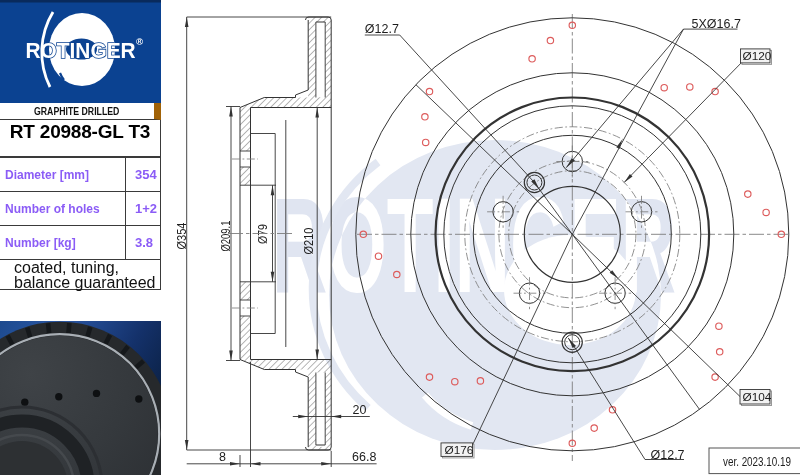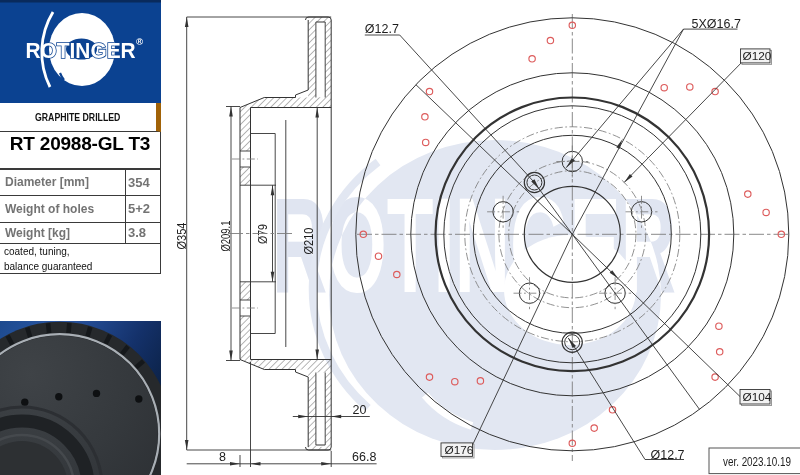--- a/index.html
+++ b/index.html
@@ -1,23 +1,23 @@
 <!DOCTYPE html>
 <html><head><meta charset="utf-8"><style>
 html,body{margin:0;padding:0}
 body{width:800px;height:475px;position:relative;background:#fff;overflow:hidden;font-family:"Liberation Sans",sans-serif}
 .pnl{position:absolute;left:0;top:0;width:161px}
-.gr{box-sizing:border-box;height:29px;border-bottom:1px solid #3a3a3a;border-right:5px solid #a16207;display:flex;align-items:center;justify-content:center;font-weight:bold;font-size:11.2px;color:#111}
+.gr{box-sizing:border-box;height:17px;border-bottom:1px solid #3a3a3a;border-right:7px solid #a16207;display:flex;align-items:center;justify-content:center;font-weight:bold;font-size:11.2px;color:#111}
 .rt{box-sizing:border-box;height:37px;padding-bottom:12px;border-bottom:1.5px solid #3a3a3a;border-right:1px solid #3a3a3a;display:flex;align-items:center;justify-content:center;font-weight:bold;font-size:19px;color:#000;letter-spacing:-0.2px}
 table{border-collapse:collapse;width:161px;table-layout:fixed}
-td{box-sizing:border-box;border:1px solid #3a3a3a;font-weight:bold;font-size:12px;color:#737373;padding:2px}
+td{box-sizing:border-box;border:1px solid #3a3a3a;font-weight:bold;font-size:12px;color:#8b5cf6;padding:9px}
 td.l{border-left:none;padding-left:5px;width:125.5px}
 td.v{text-align:left;font-size:13px;border-right:1px solid #3a3a3a}
 tr{height:25px}
-.ct{box-sizing:border-box;width:161px;height:30px;border-bottom:1px solid #3a3a3a;border-right:1px solid #3a3a3a;font-size:10px;color:#111;padding:1px 0 0 4px;line-height:14.5px}
+.ct{box-sizing:border-box;width:161px;height:30px;border-bottom:1px solid #3a3a3a;border-right:1px solid #3a3a3a;font-size:16px;color:#111;padding:1px 0 0 14px;line-height:14.5px}
 </style></head>
 <body>
 <div class="pnl">
 <svg width="161" height="103" viewBox="0 0 161 103" style="display:block">
 <rect width="161" height="103" fill="#0b4291"></rect>
       <rect width="161" height="2.5" fill="#092a5c"></rect>
 <path d="M53 12 A74 76 0 0 0 50 87" fill="none" stroke="#fff" stroke-width="2.8"></path>
 <ellipse cx="82" cy="49.5" rx="33" ry="36.5" fill="#fff"></ellipse>
 <path d="M60 73 A27 25 0 0 0 64 80" fill="none" stroke="#0b4291" stroke-width="2.2"></path>
 <ellipse cx="81.5" cy="49" rx="15.5" ry="10.5" fill="#0b4291"></ellipse>
@@ -34,25 +34,25 @@
       <span style="display:inline-block;transform:scaleX(0.78);transform-origin:center">GRAPHITE DRILLED</span>
     </div>
 <div class="rt">RT 20988-GL T3</div>
 <table>
 <tbody>
         <tr style="height:25.5px">
           <td class="l">Diameter [mm]</td>
           <td class="v">354</td>
         </tr>
 <tr style="height:27.4px">
-          <td class="l">Weight of holes</td>
-          <td class="v">5+2</td>
+          <td class="l">Number of holes</td>
+          <td class="v">1+2</td>
         </tr>
 <tr style="height:21.2px">
-          <td class="l">Weight [kg]</td>
+          <td class="l">Number [kg]</td>
           <td class="v">3.8</td>
         </tr>
 </tbody>
     </table>
 <div class="ct">coated, tuning,<br>balance guaranteed</div>
 </div>
 <svg width="161" height="154" viewBox="0 0 161 154" style="position:absolute;left:0;top:321px">
 <defs>
       <linearGradient id="pb" x1="0" y1="0" x2="1" y2="0.55">
 <stop offset="0" stop-color="#1d4a8e"></stop>

